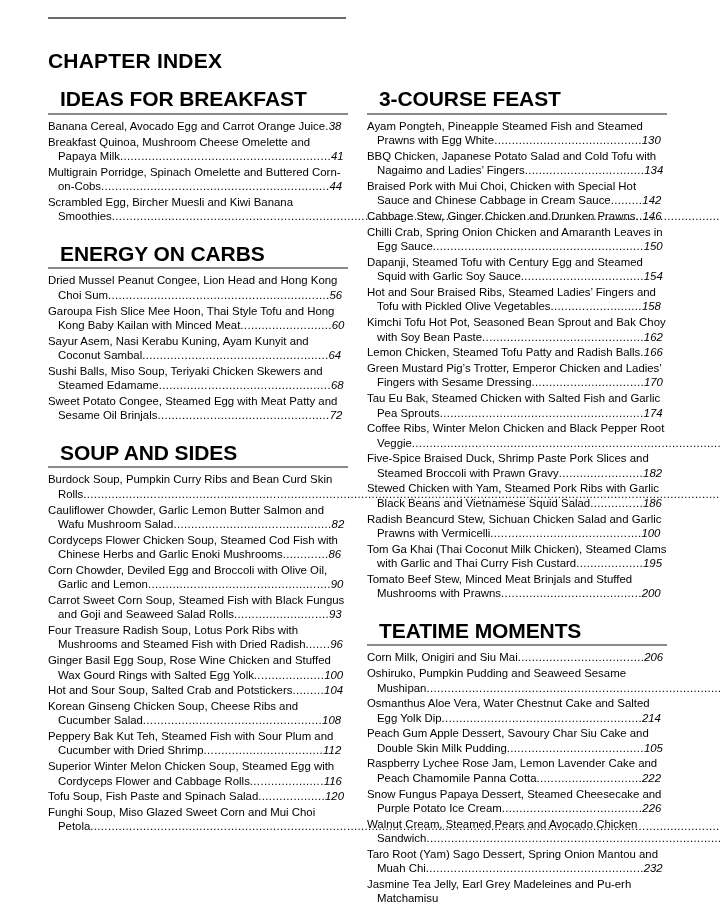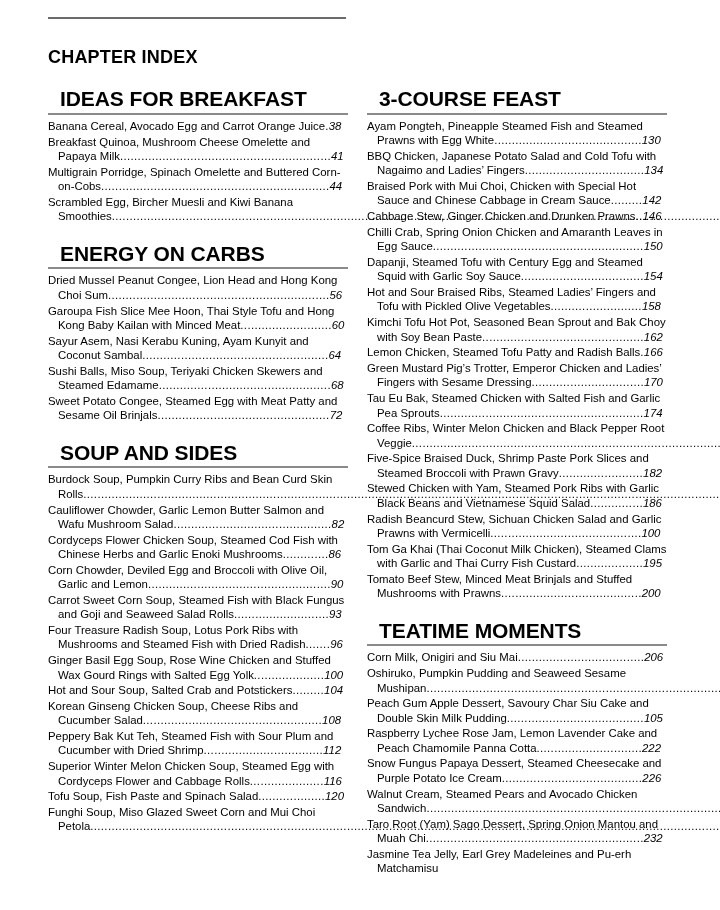--- a/index.html
+++ b/index.html
@@ -31,21 +31,21 @@
     width: 298px;
     height: 2px;
     background: #6b6b6b;
   }
 
   
   .page-title {
     position: absolute;
     left: 48px;
     top: 36px;
-    font-size: 18px;
+    font-size: 21px;
     font-weight: bold;
     letter-spacing: 0.2px;
     line-height: 1;
     white-space: nowrap;
   }
 
   
   .columns {
     position: absolute;
     left: 0;
@@ -182,20 +182,21 @@
             <div class="e"><span class="t">Tom Ga Khai (Thai Coconut Milk Chicken), Steamed Clams with Garlic and Thai Curry Fish Custard</span><span class="dots">...................</span><span class="pg">195</span></div>
             <div class="e"><span class="t">Tomato Beef Stew, Minced Meat Brinjals and Stuffed Mushrooms with Prawns</span><span class="dots">........................................</span><span class="pg">200</span></div>
           </div>
         </div>
         <div class="section">
           <div class="section-title">TEATIME MOMENTS</div>
           <div class="section-rule"></div>
           <div class="entries">
             <div class="e"><span class="t">Corn Milk, Onigiri and Siu Mai</span><span class="dots">....................................</span><span class="pg">206</span></div>
             <div class="e"><span class="t">Oshiruko, Pumpkin Pudding and Seaweed Sesame Mushipan</span><span class="dots">.......................................................................................................................................................................................................</span></div>
+            <div class="e"><span class="t">Osmanthus Aloe Vera, Water Chestnut Cake and Salted Egg Yolk Dip</span><span class="dots">.........................................................</span><span class="pg">214</span></div>
             <div class="e"><span class="t">Peach Gum Apple Dessert, Savoury Char Siu Cake and Double Skin Milk Pudding</span><span class="dots">.......................................</span><span class="pg">105</span></div>
             <div class="e"><span class="t">Raspberry Lychee Rose Jam, Lemon Lavender Cake and Peach Chamomile Panna Cotta</span><span class="dots">..............................</span><span class="pg">222</span></div>
             <div class="e"><span class="t">Snow Fungus Papaya Dessert, Steamed Cheesecake and Purple Potato Ice Cream</span><span class="dots">........................................</span><span class="pg">226</span></div>
             <div class="e"><span class="t">Walnut Cream, Steamed Pears and Avocado Chicken Sandwich</span><span class="dots">.......................................................................................................................................................................................................</span></div>
             <div class="e"><span class="t">Taro Root (Yam) Sago Dessert, Spring Onion Mantou and Muah Chi</span><span class="dots">..............................................................</span><span class="pg">232</span></div>
             <div class="e"><span class="t">Jasmine Tea Jelly, Earl Grey Madeleines and Pu-erh Matchamisu</span></div>
           </div>
         </div>
       </div>
   </div>

